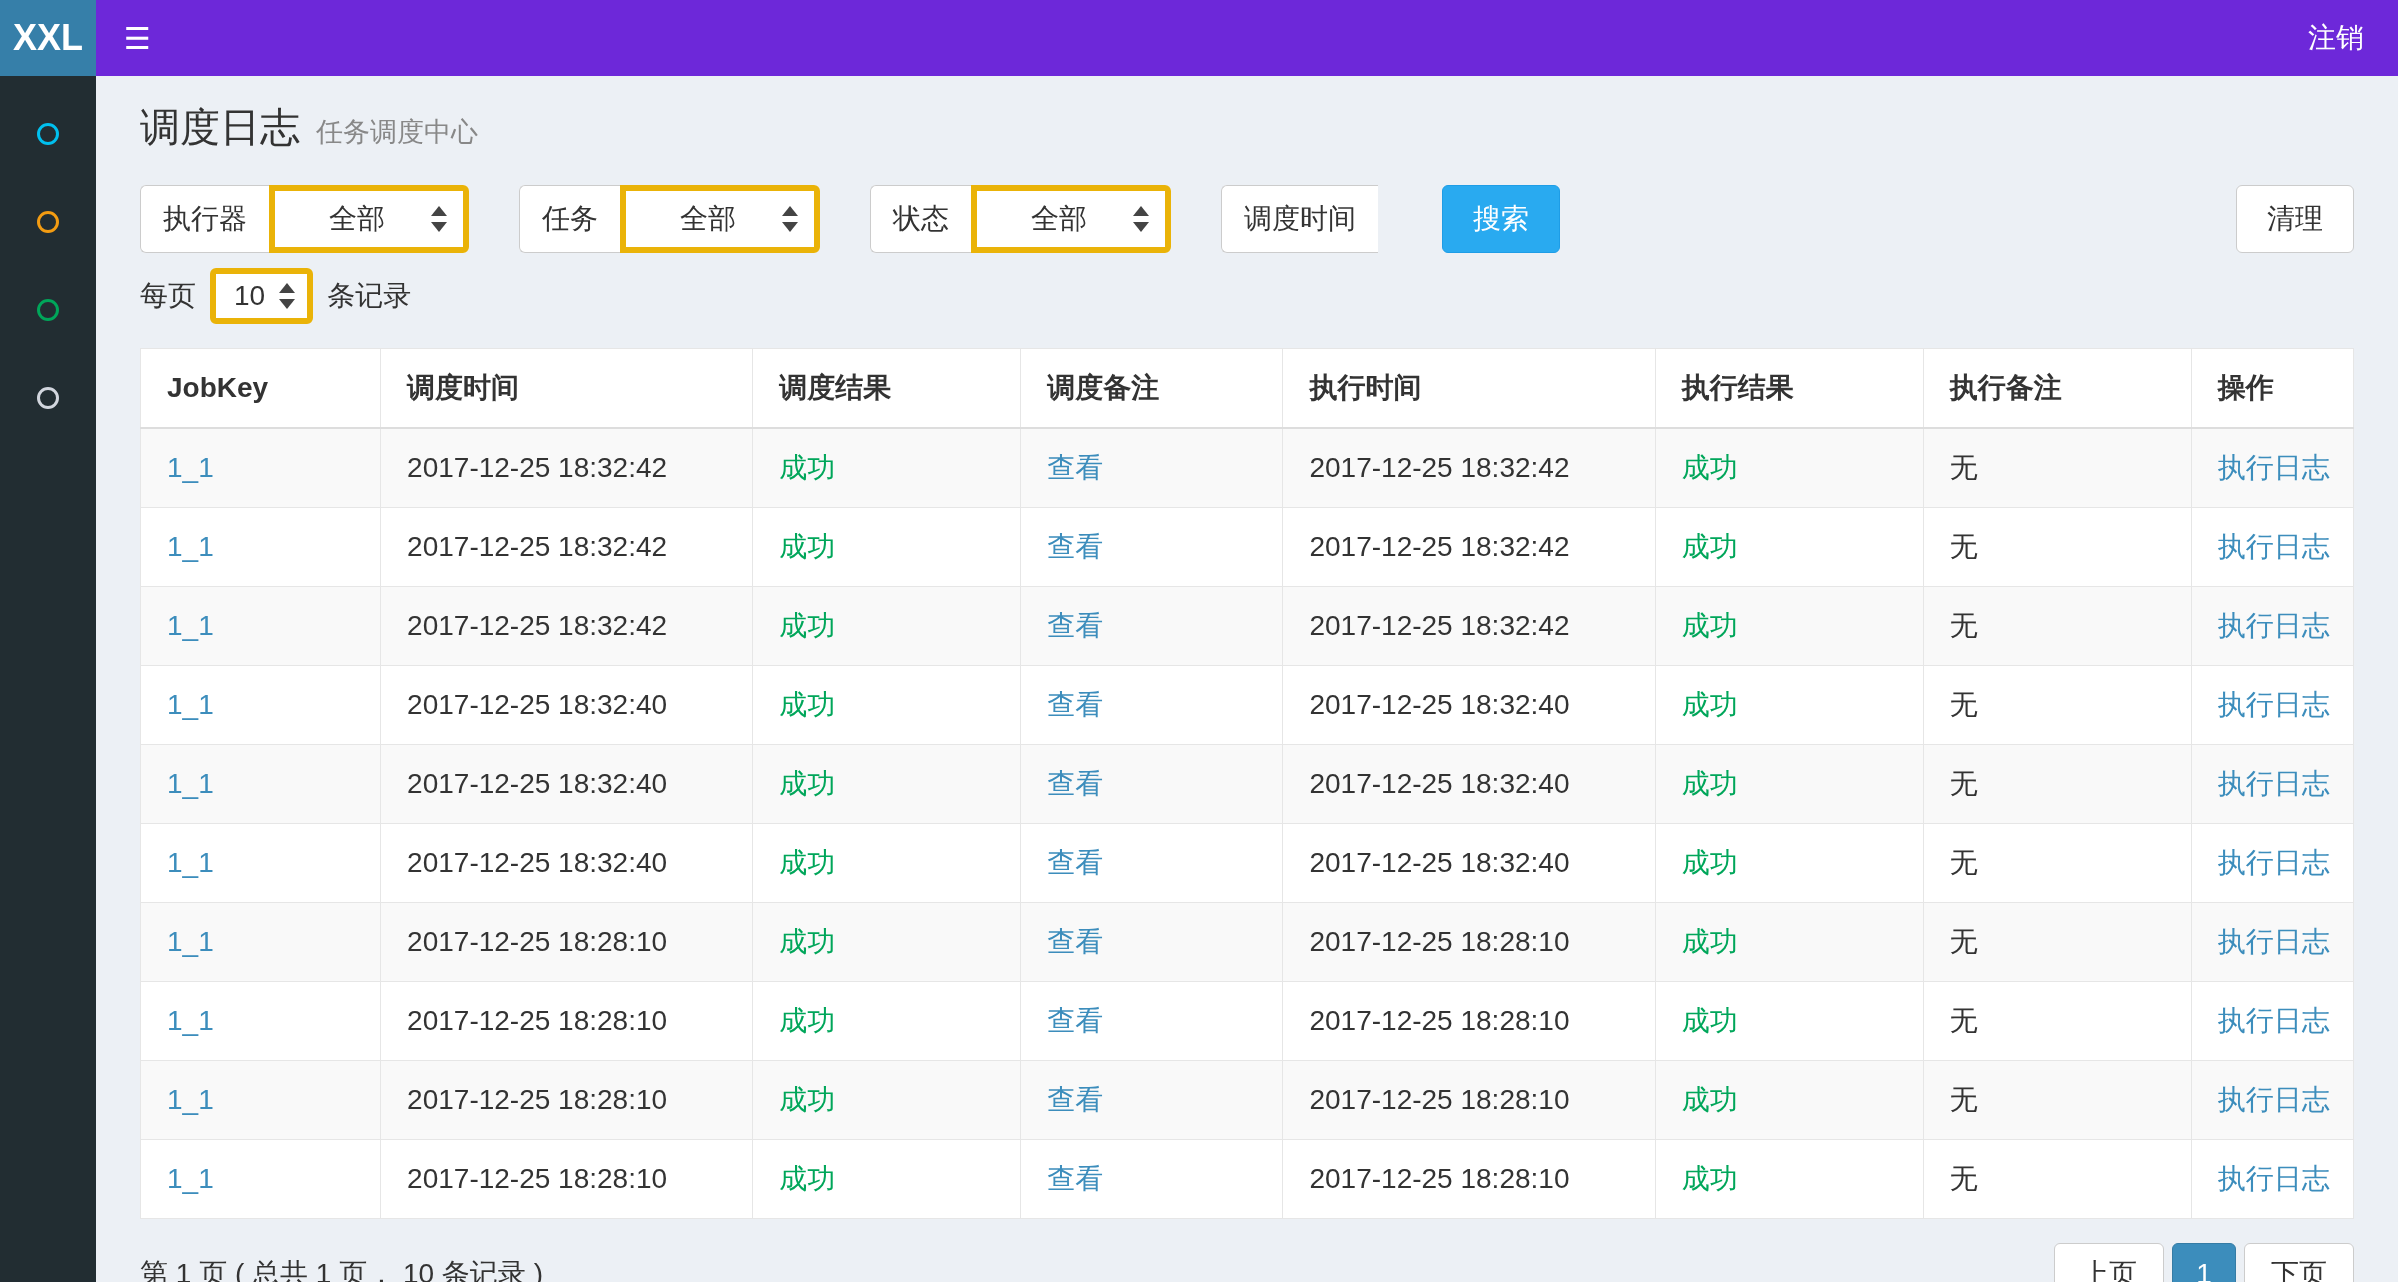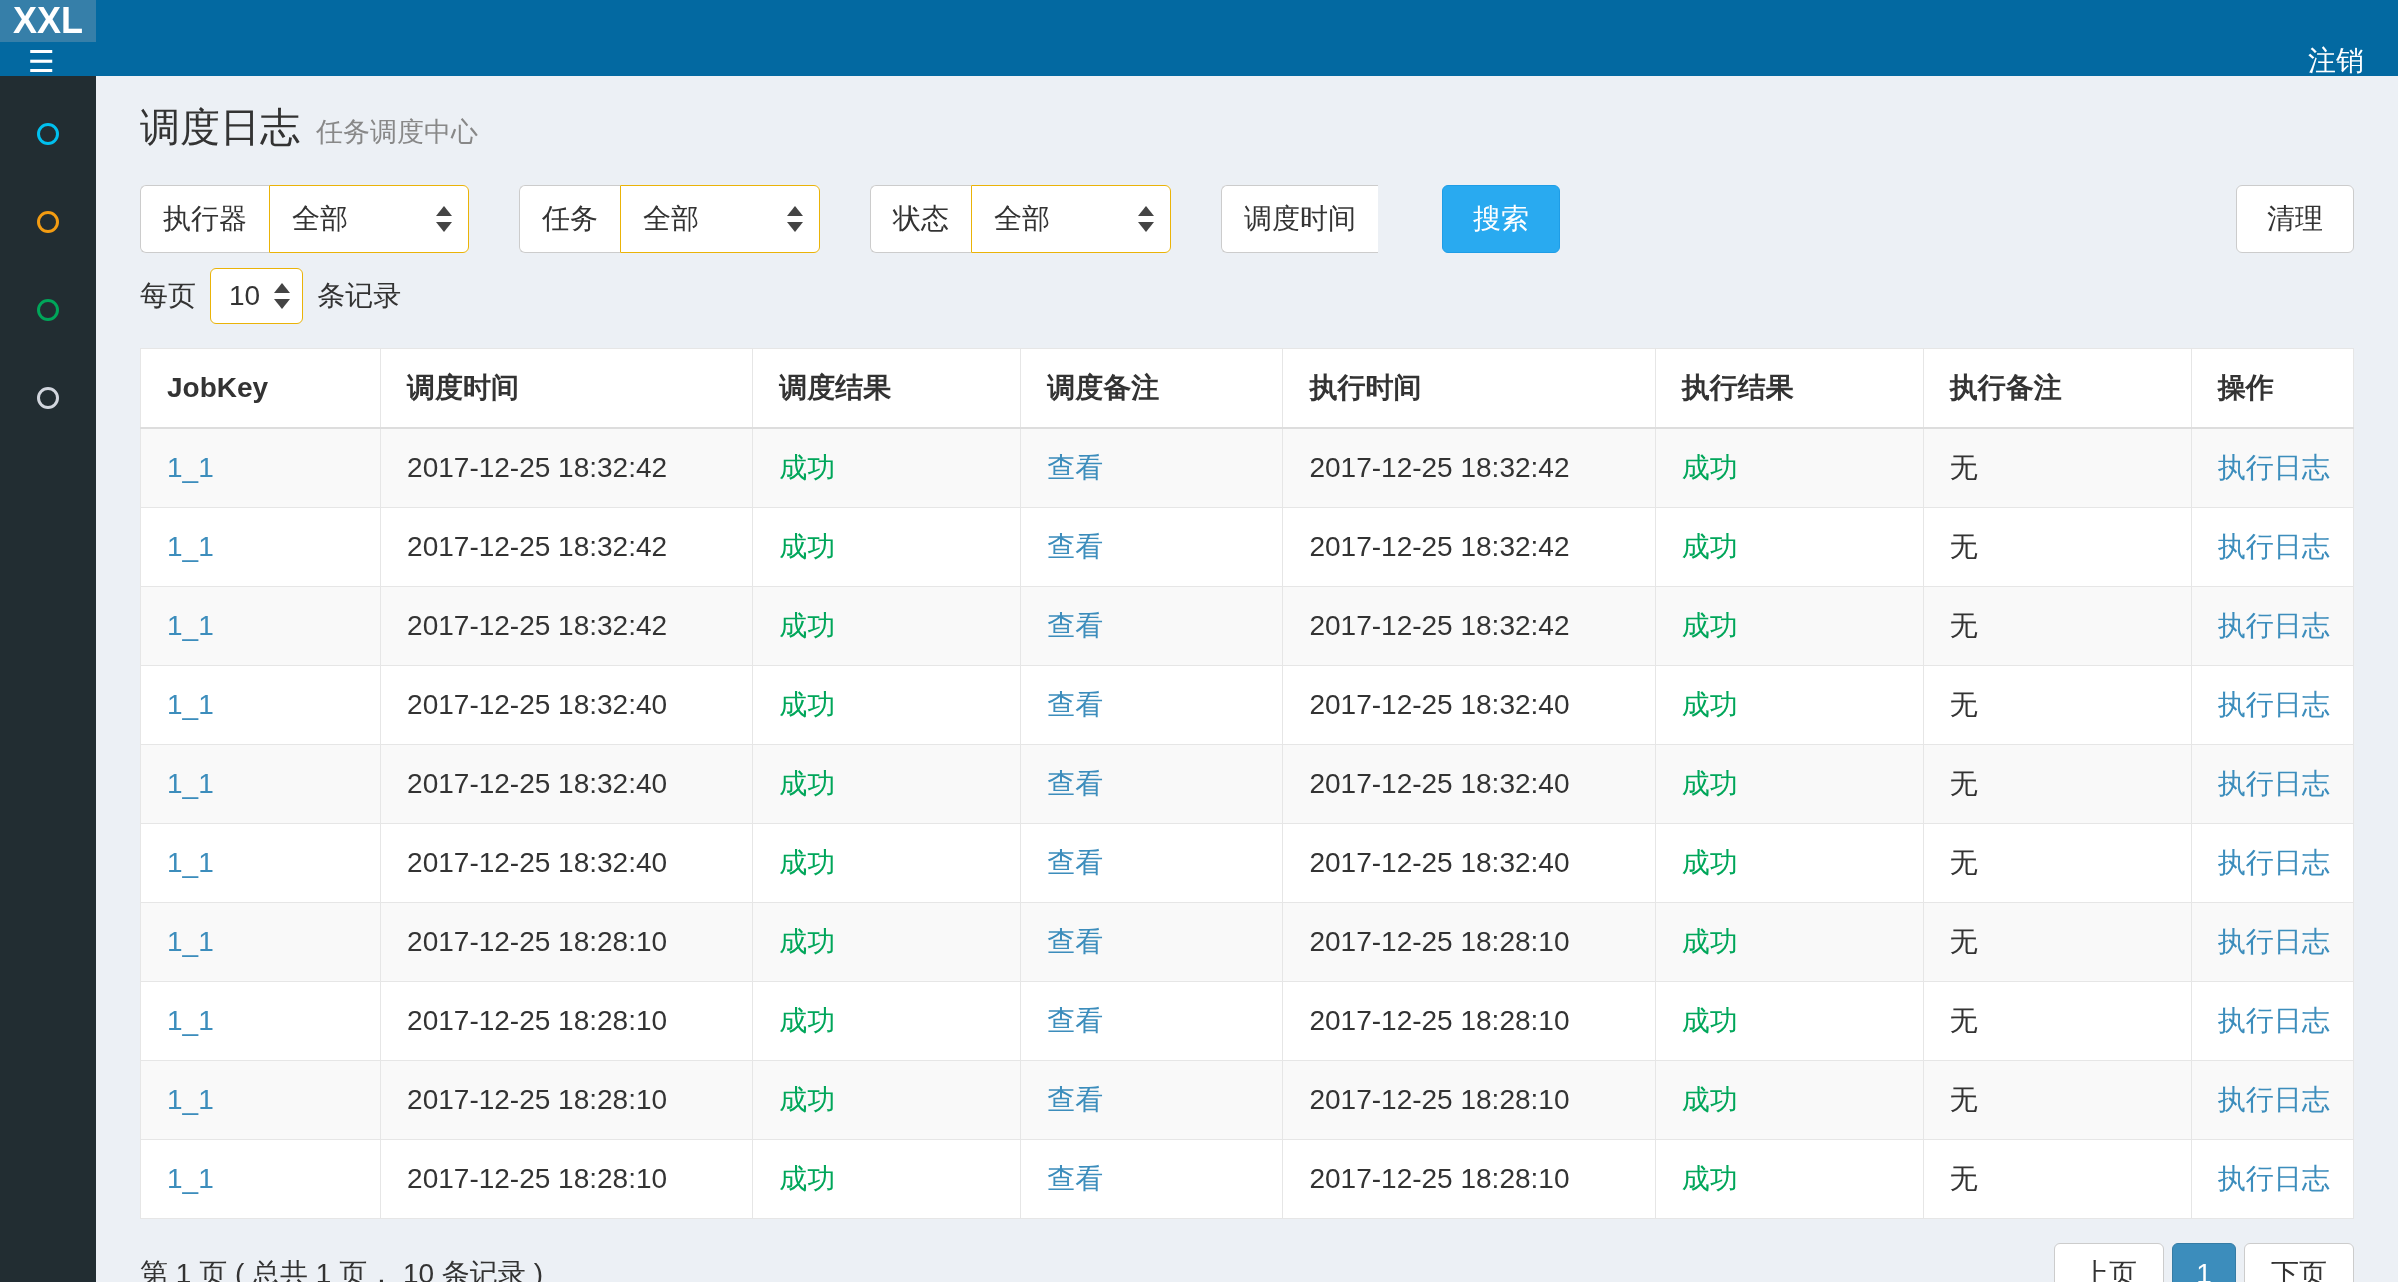--- a/index.html
+++ b/index.html
@@ -5,42 +5,42 @@
   * { box-sizing: border-box; margin: 0; padding: 0; }
   html, body { width: 2398px; height: 1282px; }
   body {
     font-family: "Liberation Sans", "DejaVu Sans", sans-serif;
     font-size: 28px;
     color: #333;
     background: #ecf0f5;
     overflow: hidden;
   }
   
-  .navbar { height: 76px; background: #0369a1; display: flex; align-items: stretch; position: relative; z-index: 3; flex-direction: column; }
+  .navbar { height: 76px; background: #6d28d9; display: flex; align-items: stretch; position: relative; z-index: 3; }
   .logo { width: 96px; background: #367fa9; color: #fff; font-weight: 700; font-size: 36px;
           display: flex; align-items: center; justify-content: center; cursor: pointer; }
   .navbar-main { flex: 1; display: flex; align-items: center; justify-content: space-between; padding-right: 34px; }
   .hamburger { color: #fff; font-size: 30px; padding: 0 28px; height: 100%; display: flex; align-items: center; cursor: pointer; }
   .logout { color: #fff; text-decoration: none; cursor: pointer; }
   
   .sidebar { position: absolute; top: 76px; left: 0; bottom: 0; width: 96px; background: #222d32; padding-top: 14px; }
   .sb-item { height: 88px; display: flex; align-items: center; justify-content: center; cursor: pointer; }
   .circle-icon { width: 22px; height: 22px; border: 3px solid #fff; border-radius: 50%; display: block; }
   
   .content { margin-left: 96px; padding: 24px 44px 0 44px; }
   .page-header { display: flex; align-items: baseline; gap: 16px; margin-bottom: 30px; }
   .page-header h1 { font-size: 40px; font-weight: 400; color: #333; }
   .subtitle { font-size: 27px; color: #888; }
   
   .filter-row { display: flex; align-items: center; gap: 50px; margin-bottom: 15px; }
   .input-group { display: flex; height: 68px; background: #fff; border-radius: 6px; }
   .addon { display: flex; align-items: center; padding: 0 22px; background: #fff; border: 1px solid #ccc;
            border-right: none; border-radius: 6px 0 0 6px; white-space: nowrap; }
-  .select { display: flex; align-items: center; gap: 14px; background: #fff; border: 1px solid #eab308;
-            border-radius: 0 6px 6px 0; padding: 0 16px 0 22px; min-width: 200px; cursor: pointer; height: 68px; }
+  .select { display: flex; align-items: center; gap: 14px; background: #fff; border: 6px solid #eab308;
+            border-radius: 0 6px 6px 0; padding: 0 16px 0 22px; min-width: 200px; cursor: pointer; height: 68px; text-align: center; }
   .select .val { flex: 1; }
   .select.standalone { border-radius: 6px; min-width: 0; height: 56px; padding: 0 12px 0 18px; }
   .stepper { display: flex; flex-direction: column; gap: 6px; align-items: center; }
   .stepper i { display: block; width: 0; height: 0; border-left: 8px solid transparent; border-right: 8px solid transparent; }
   .stepper .up { border-bottom: 10px solid #444; }
   .stepper .down { border-top: 10px solid #444; }
   .time-input { height: 68px; width: 620px; background: #eee; border: 1px solid #ccc; border-radius: 0 6px 6px 0;
                 font: inherit; color: #555; text-align: center; padding: 0 14px; outline: none; }
   .btn { height: 68px; border-radius: 6px; font: inherit; cursor: pointer; padding: 0 30px; border: 1px solid transparent; }
   .btn-search { background: #29aaf0; color: #fff; border-color: #1e9de6; margin-left: 14px; }

